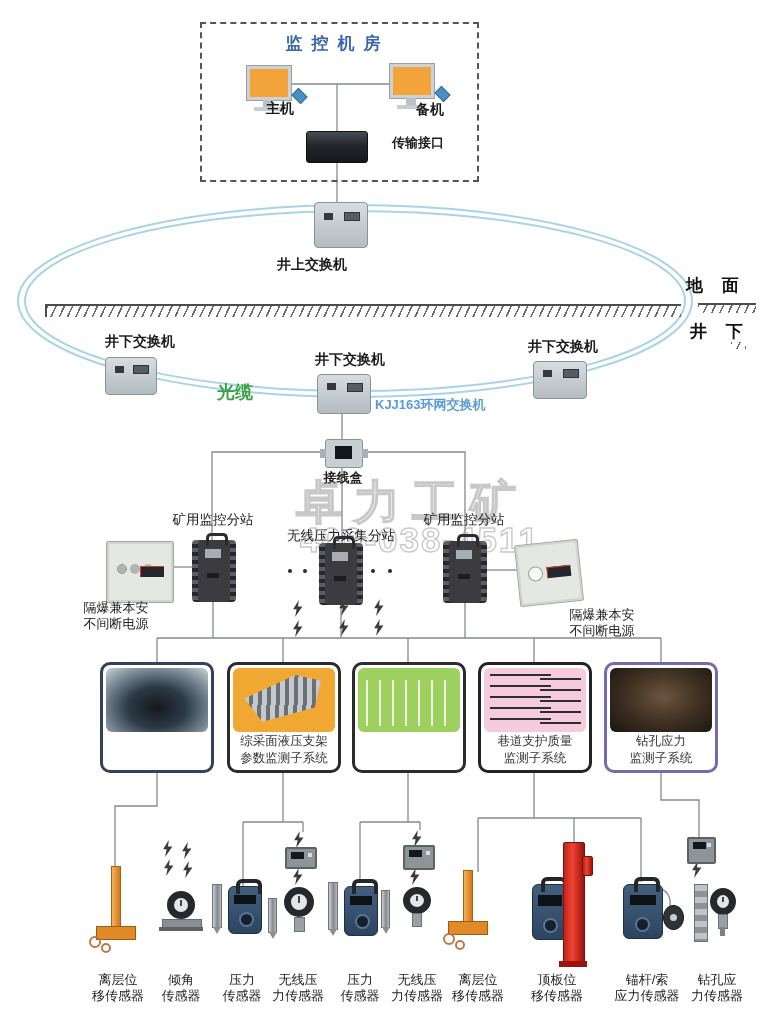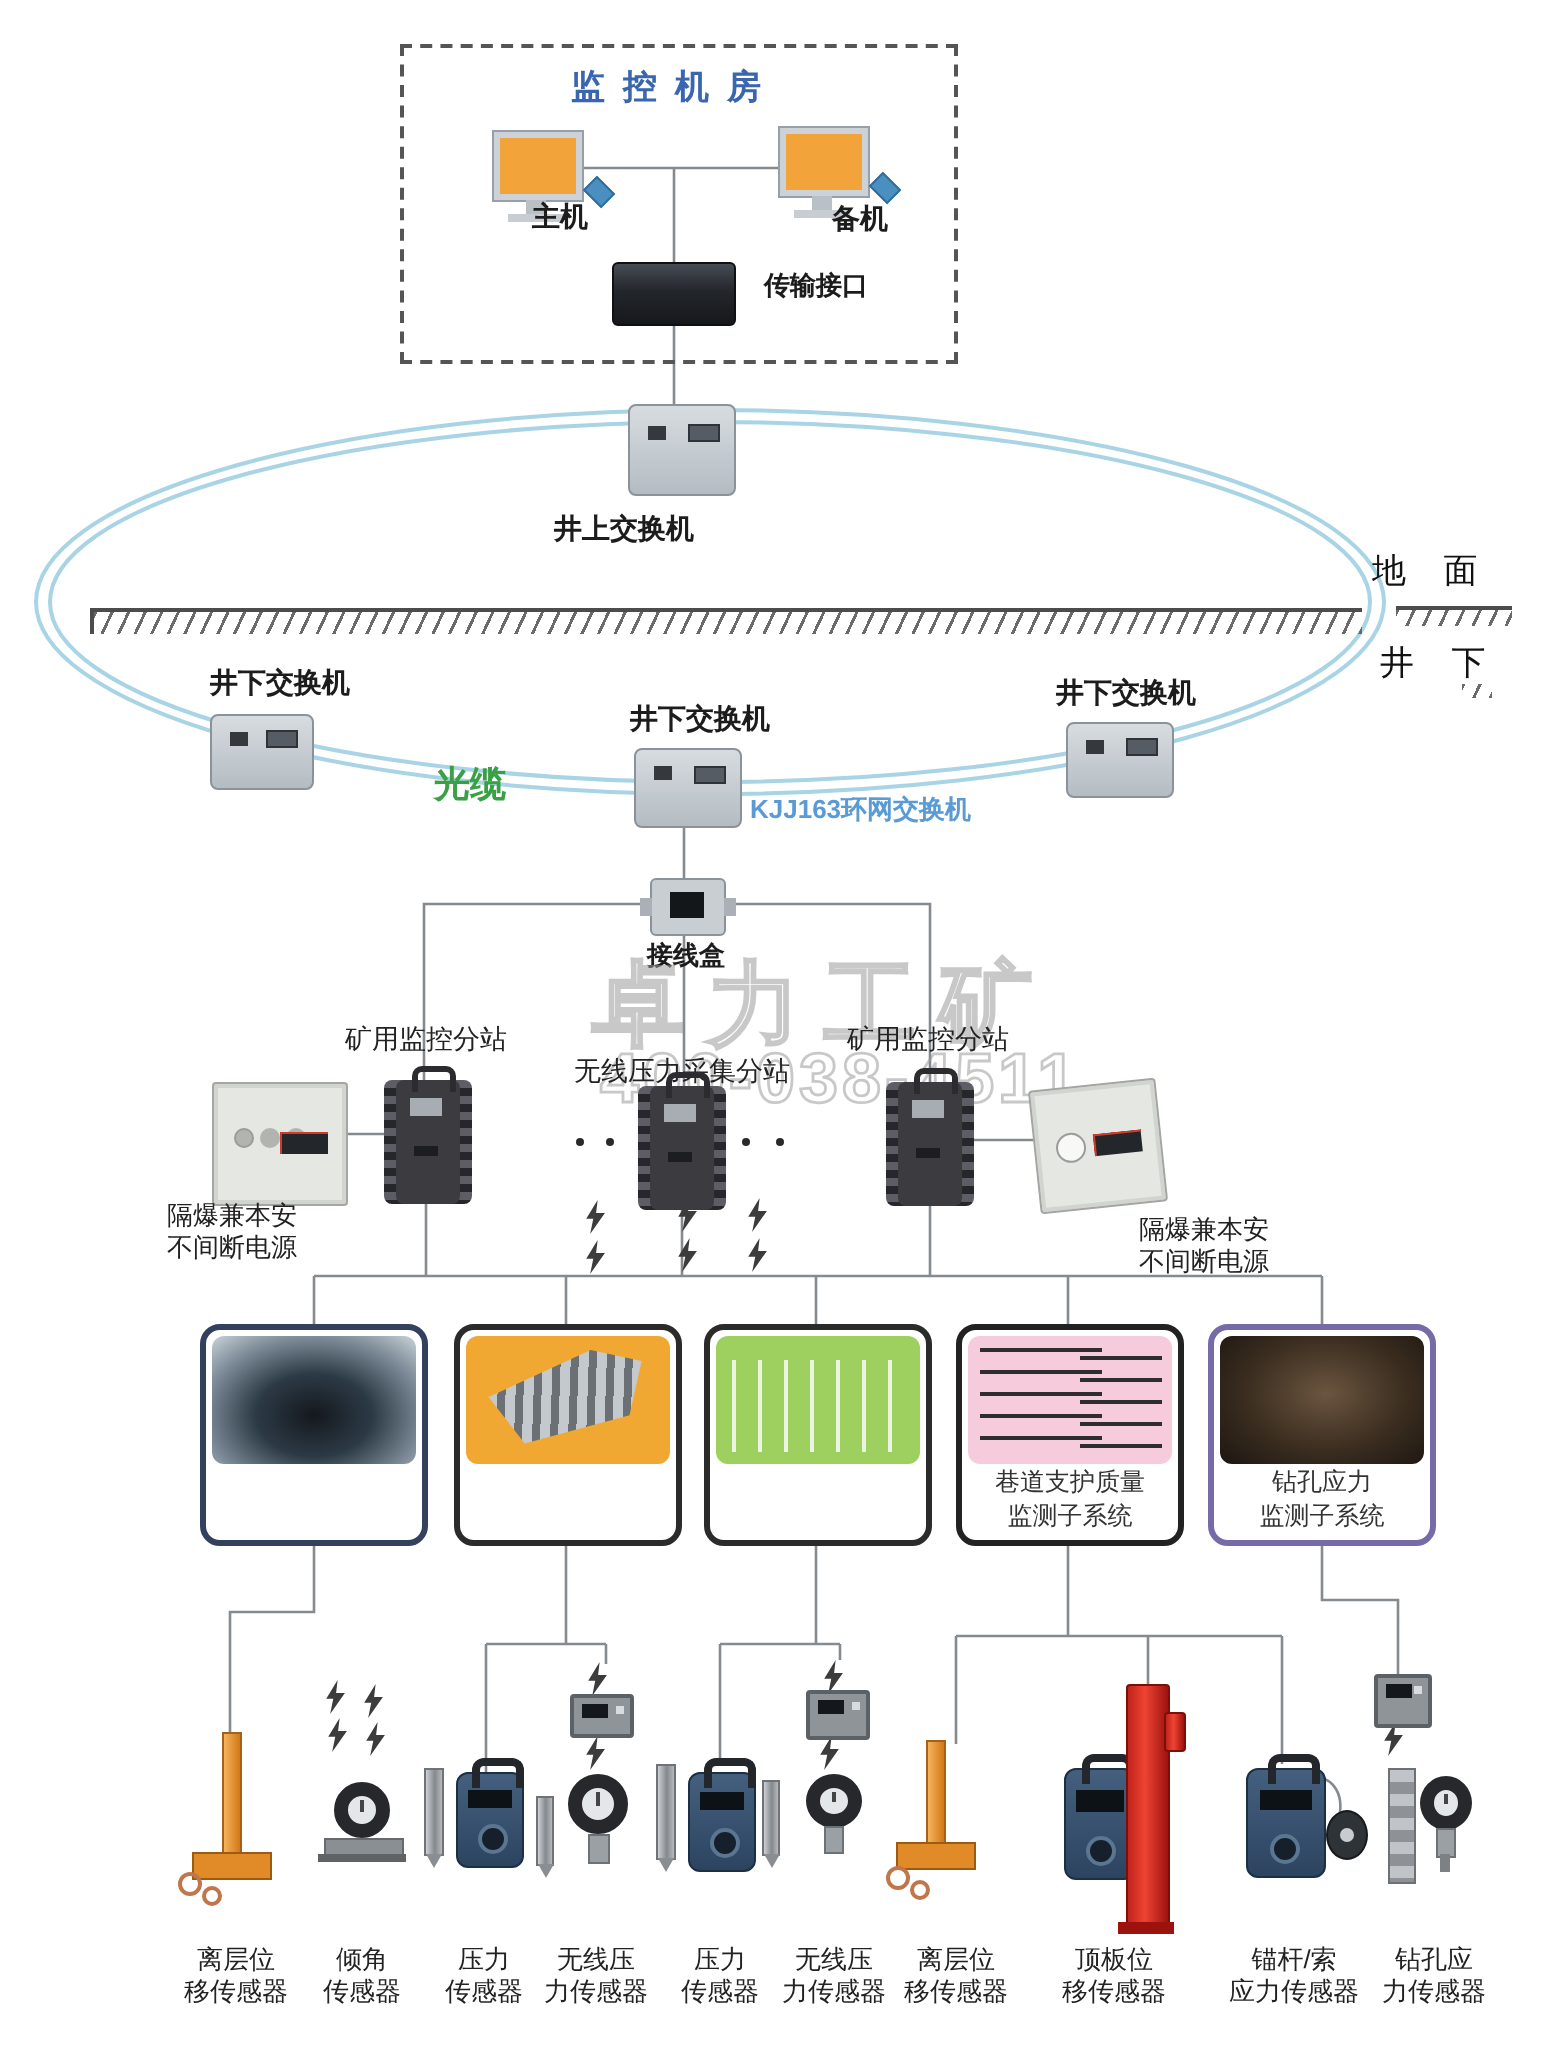--- a/index.html
+++ b/index.html
@@ -79,21 +79,21 @@
   .metalcyl{background:repeating-linear-gradient(180deg,#c0c4c8 0 6px,#8e9296 6px 12px);border:1px solid #6d7175;}
   .roundsensor{background:#2e3338;border-radius:50%;border:1px solid #17191c;}
   .roundsensor::after{content:"";position:absolute;left:50%;top:50%;width:7px;height:7px;margin:-4px 0 0 -4px;
                       border-radius:50%;background:#c8ccd0;}
   
   .bolt{position:absolute;width:11px;height:17px;background:#3c3c3c;
         clip-path:polygon(62% 0%,10% 55%,42% 55%,28% 100%,95% 38%,55% 38%);}
   .dot{position:absolute;width:4px;height:4px;border-radius:50%;background:#2a2a2a;}
   
   .hatch{border-top:2px solid #4c4c4c;background:repeating-linear-gradient(115deg,#6a6a6a 0 1.5px,transparent 1.5px 7.5px);}
-  .gtext{position:absolute;font-size:17px;font-weight:normal;letter-spacing:7px;color:#111;}
+  .gtext{position:absolute;font-size:17px;font-weight:bold;letter-spacing:7px;color:#111;}
   
   .wm{position:absolute;font-weight:bold;color:transparent;-webkit-text-stroke:1.4px rgba(155,155,155,.55);
       text-stroke:1.4px rgba(155,155,155,.55);white-space:nowrap;}
   .cn-green{color:#3aa045;}
   .cn-blue{color:#5b9bd5;}
 </style>
 </head>
 <body>
 
 <div id="stage">
@@ -145,21 +145,21 @@
 
   <div class="abs pc" style="left:247px;top:66px;"></div>
   <div class="abs diamond" style="left:293px;top:91px;"></div>
   <div class="lbl" style="left:255px;top:100px;width:50px;">主机</div>
 
   <div class="abs pc" style="left:390px;top:64px;"></div>
   <div class="abs diamond" style="left:436px;top:89px;"></div>
   <div class="lbl" style="left:405px;top:101px;width:50px;">备机</div>
 
   <div class="abs blackbox" style="left:306px;top:131px;width:60px;height:30px;"></div>
-  <div class="lbl" style="left:372px;top:134px;width:72px;font-size:13px;">传输接口</div>
+  <div class="lbl" style="left:372px;top:134px;width:72px;font-size:13px;text-align:right;">传输接口</div>
 
   <div class="abs sw" style="left:314px;top:202px;width:52px;height:44px;"></div>
   <div class="lbl" style="left:272px;top:256px;width:80px;">井上交换机</div>
 
   <div class="abs hatch" style="left:45px;top:304px;width:634px;height:11px;border-left:2px solid #4c4c4c;"></div>
   <div class="gtext" style="left:686px;top:274px;">地 面</div>
   <div class="abs hatch" style="left:698px;top:303px;width:58px;height:8px;"></div>
   <div class="gtext" style="left:690px;top:320px;">井 下</div>
   <div class="abs hatch" style="left:731px;top:342px;width:15px;height:7px;border-top:none;"></div>
 
@@ -215,20 +215,22 @@
   <span class="bolt" style="left:338px;top:619px;"></span>
   <span class="bolt" style="left:373px;top:619px;"></span>
 
   <div class="abs sysbox" style="left:100px;top:662px;border:3px solid #33415e;">
     <div class="sysimg img-tunnel"></div>
   </div>
   <div class="abs sysbox" style="left:227px;top:662px;border:3px solid #2b2b2b;">
     <div class="sysimg" style="background-color: rgb(240, 168, 50);">
         <div class="stripes1"></div>
       </div>
+    <div class="syslbl">综采面液压支架
+参数监测子系统</div>
   </div>
   <div class="abs sysbox" style="left:352px;top:662px;border:3px solid #2b2b2b;">
     <div class="sysimg" style="background-color: rgb(158, 208, 96);">
         <div class="stripes2"></div>
       </div>
   </div>
   <div class="abs sysbox" style="left:478px;top:662px;border:3px solid #222;">
     <div class="sysimg" style="background-color: rgb(246, 204, 220);">
         <div class="rods"></div>
         <div class="rods r2"></div>

